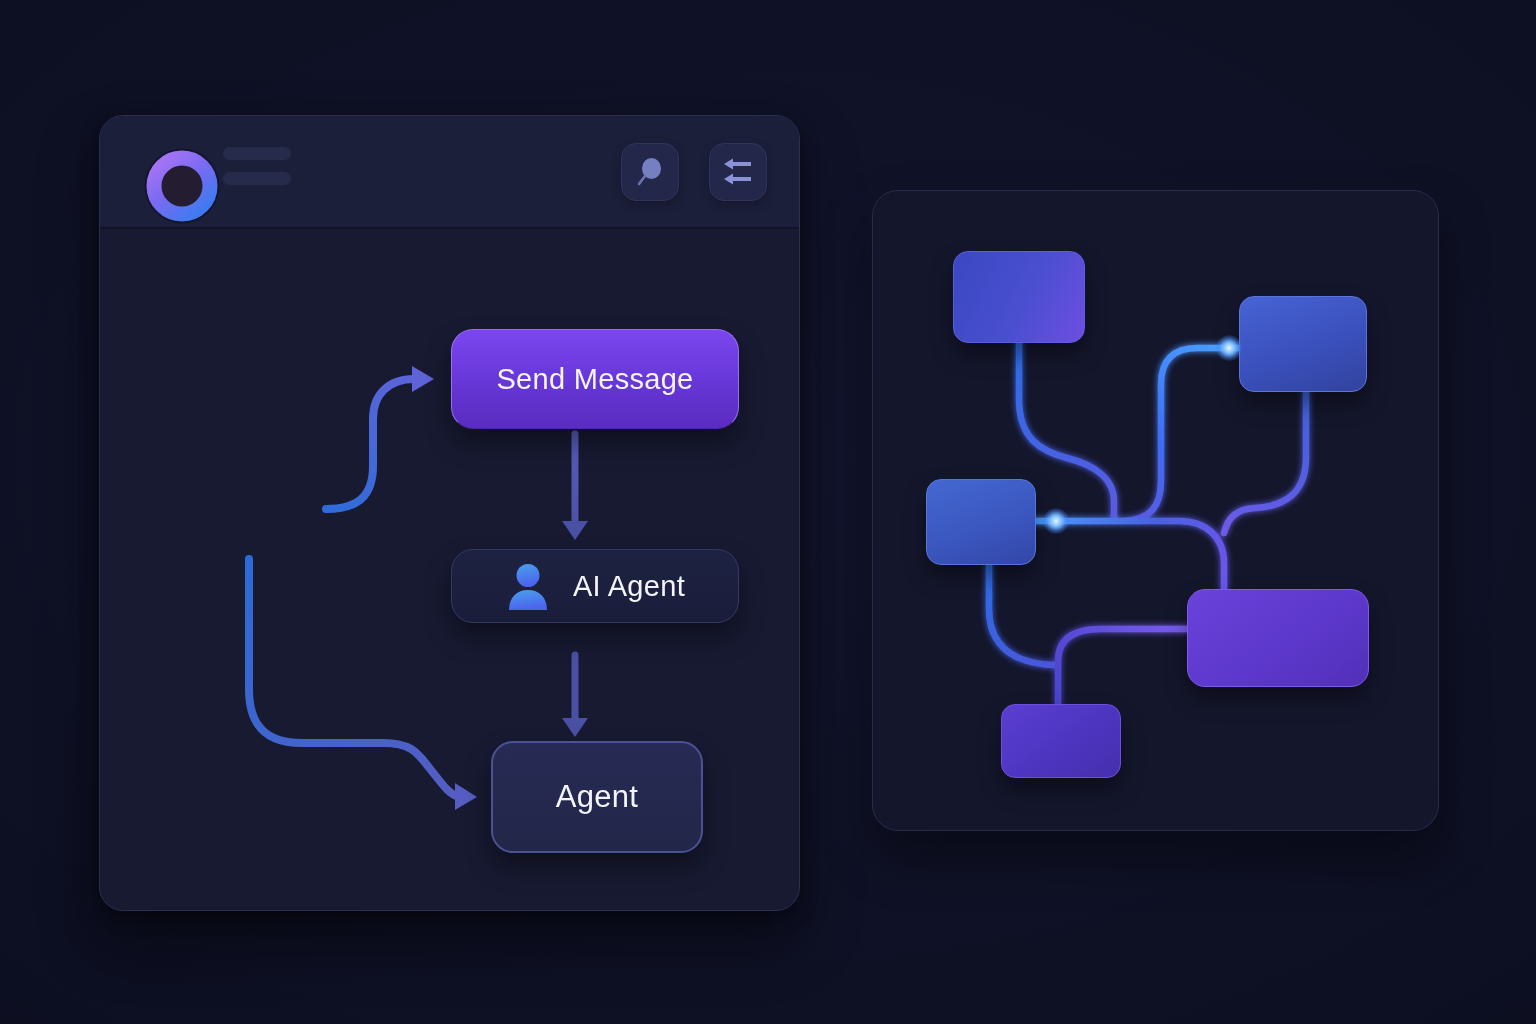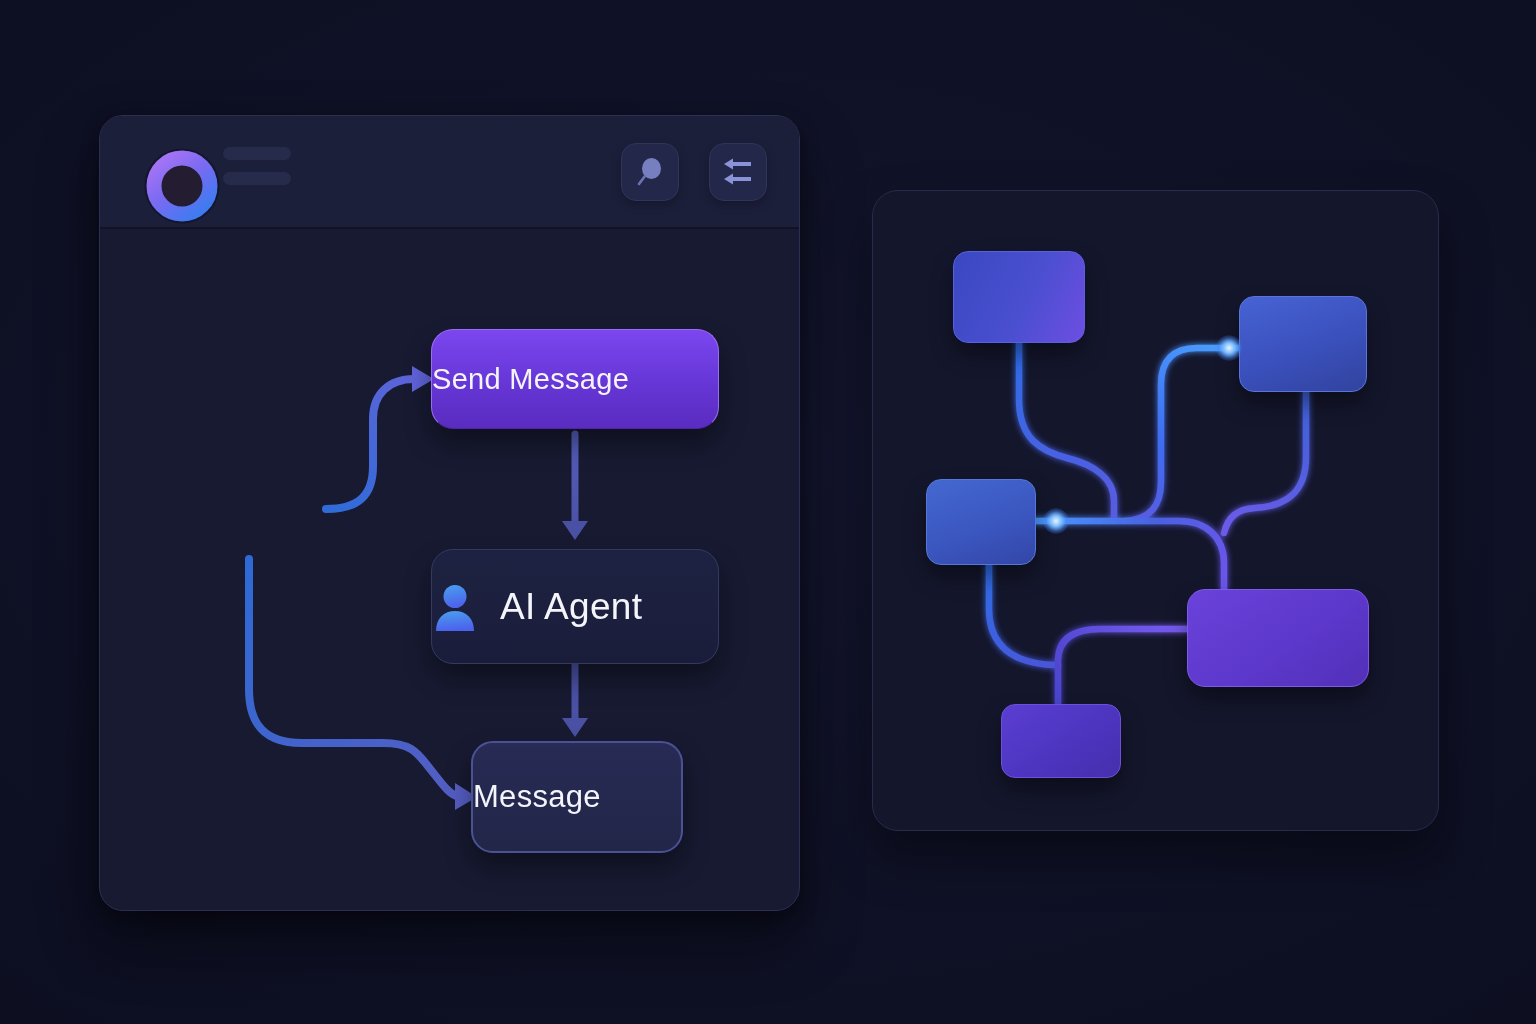--- a/index.html
+++ b/index.html
@@ -37,41 +37,42 @@
     display:flex; align-items:center; justify-content:center;
     box-shadow:0 4px 10px rgba(0,0,0,.25);
   }
   .hdr-btn.search { left:521px; }
   .hdr-btn.swap   { left:609px; }
 
   
   .flow-svg { position:absolute; left:0; top:0; width:701px; height:796px; pointer-events:none; }
 
   .flow-node {
-    position:absolute; display:flex; align-items:center; justify-content:flex-start;
+    position:absolute; display:flex; align-items:center; justify-content:center;
     color:#f4f5fb; letter-spacing:.3px;
     box-shadow:0 14px 26px rgba(0,0,0,.38);
+    margin-left:20px;
   }
   .node-start {
     left:73px; top:348px; width:153px; height:95px; border-radius:22px;
     background:linear-gradient(180deg,#4f97e6 0%,#3879d2 45%,#2d65c2 100%);
     border:1.5px solid #6fb0ef; border-bottom-color:#2a5cb4;
     font-size:31px; font-weight:500;
   }
   .node-send {
     left:331px; top:213px; width:288px; height:100px; border-radius:22px;
     background:linear-gradient(180deg,#7b46ef 0%,#6636d6 55%,#5a2cc0 100%);
     border:1.5px solid #9a6df6; border-bottom-color:#4c25a8;
     font-size:29px; font-weight:500;
   }
   .node-agent {
-    left:331px; top:433px; width:288px; height:115px; border-radius:22px;
+    left:331px; top:433px; width:288px; height:74px; border-radius:22px;
     background:linear-gradient(180deg,#1e2242 0%,#1a1d3a 100%);
     border:1.5px solid #343963;
-    font-size:37px; font-weight:500; gap:22px;
+    font-size:29px; font-weight:500; gap:22px;
   }
   .node-action {
     left:371px; top:625px; width:212px; height:112px; border-radius:22px;
     background:linear-gradient(180deg,#272b55 0%,#222648 100%);
     border:2px solid #4c5194;
     font-size:31px; font-weight:500;
   }
 
   
   .minimap {
@@ -194,21 +195,21 @@
             <stop offset="100%" stop-color="#4c63ec"></stop>
         </linearGradient>
       </defs>
       <circle cx="23" cy="13.5" r="11.5" fill="url(#userGrad)"></circle>
       <path d="M4 48 C4 35 12 28 23 28 C34 28 42 35 42 48 Z" fill="url(#userGrad)"></path>
     </svg>
     <span>AI Agent</span>
   </div>
 
   <div class="flow-node node-action">
-    <span>Message</span>
+    <span>Agent</span>
   </div>
 </div>
 
 <div class="abs minimap">
 
   <svg class="map-svg" viewBox="0 0 567 641">
     <defs>
       <linearGradient id="mg1" gradientUnits="userSpaceOnUse" x1="146" y1="152" x2="241" y2="330">
         <stop offset="0%" stop-color="#2f6ce6"></stop>
           <stop offset="100%" stop-color="#5a5ae0"></stop>

